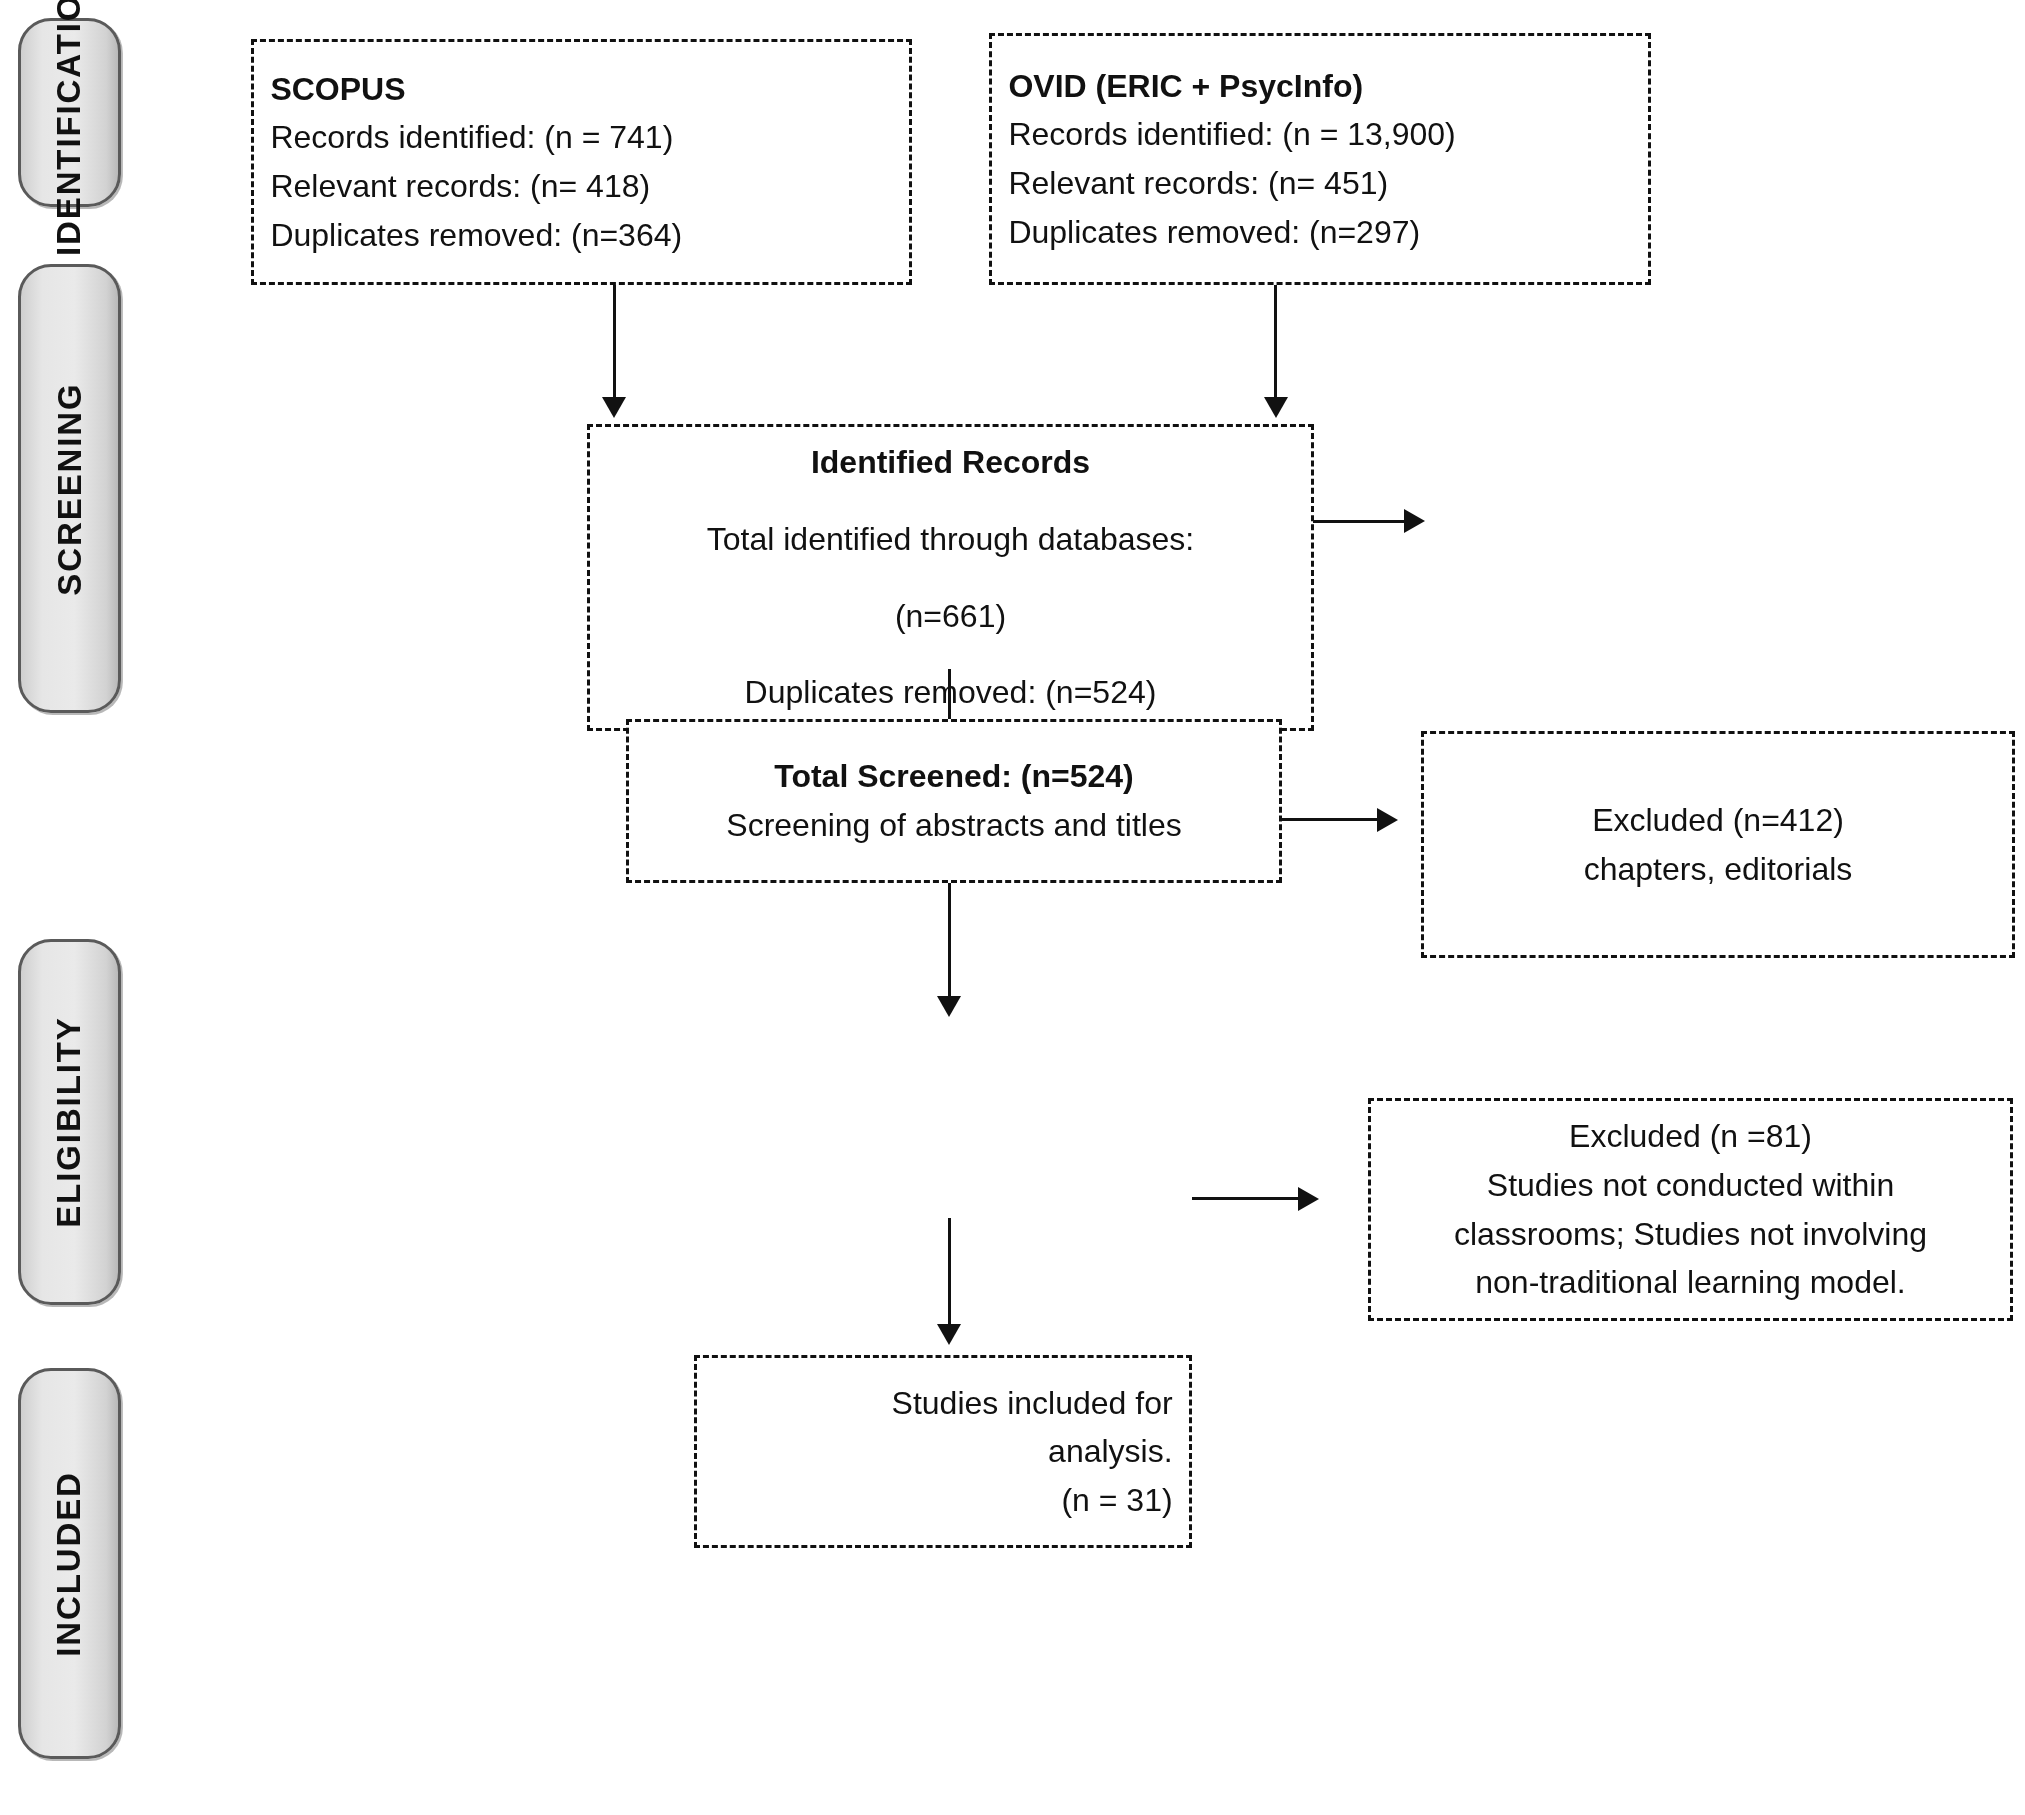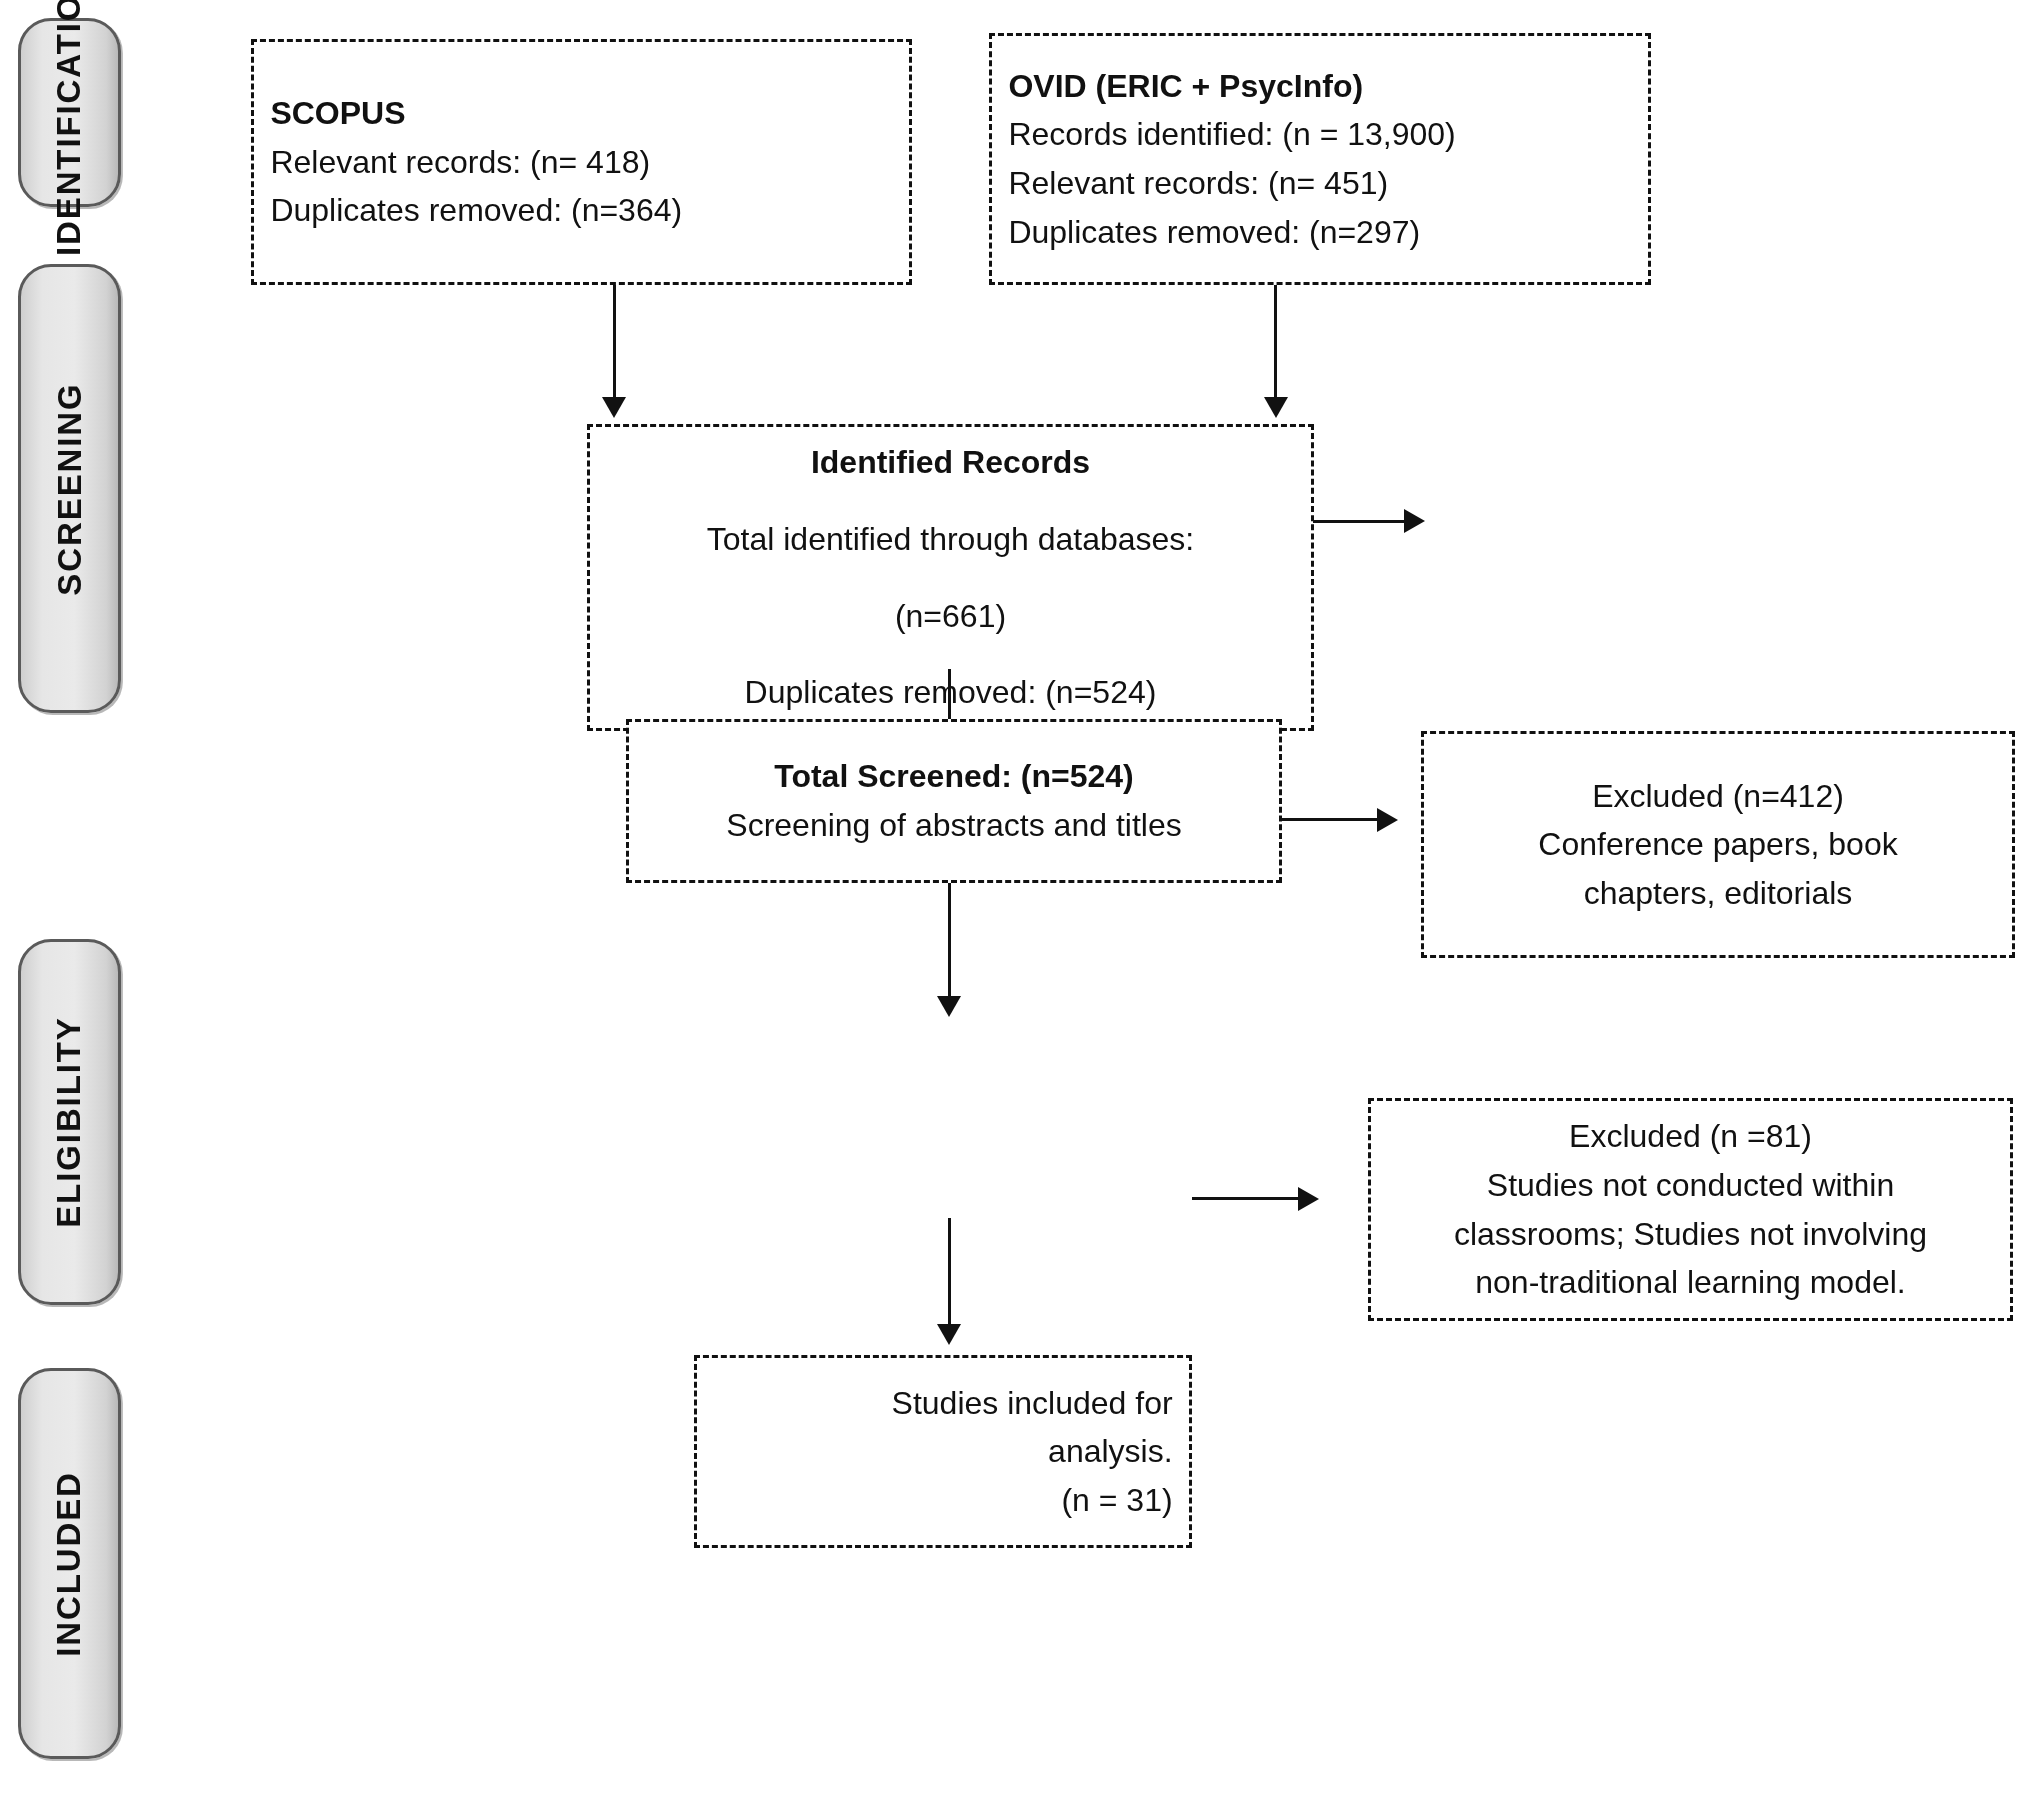--- a/index.html
+++ b/index.html
@@ -90,20 +90,21 @@
   <div class="stage-pill" style="left:17.7px;top:939px;height:366px;">
     <span class="stage-label">ELIGIBILITY</span>
   </div>
 
   <div class="stage-pill" style="left:17.7px;top:1368px;height:391px;">
     <span class="stage-label">INCLUDED</span>
   </div>
 
   <div class="flow-box align-left" style="left:251px;top:39px;width:661px;height:102px;height:auto;min-height:246px;">
     <div class="line bold center">SCOPUS</div>
+    <div class="line">Records identified: (n = 741)</div>
     <div class="line">Relevant records: (n= 418)</div>
     <div class="line">Duplicates removed: (n=364)</div>
   </div>
 
   <div class="flow-box align-left" style="left:989px;top:33px;width:662px;min-height:252px;">
     <div class="line bold center">OVID (ERIC + PsycInfo)</div>
     <div class="line">Records identified: (n = 13,900)</div>
     <div class="line">Relevant records: (n= 451)</div>
     <div class="line">Duplicates removed: (n=297)</div>
   </div>
@@ -128,21 +129,20 @@
   <div class="vline" style="left:948px;top:669px;height:63px;"></div>
   <div class="arrow-down" style="left:937px;top:724px;"></div>
 
   <div class="flow-box" style="left:626px;top:719px;width:656px;min-height:164px;">
     <div class="line bold">Total Screened: (n=524)</div>
     <div class="line">Screening of abstracts and titles</div>
   </div>
 
   <div class="flow-box" style="left:1421px;top:731px;width:594px;min-height:227px;">
     <div class="line">Excluded (n=412)</div>
-    <div class="line">Conference papers, book</div>
     <div class="line">chapters, editorials</div>
   </div>
 
   <div class="hline" style="left:1282px;top:818px;width:100px;"></div>
   <div class="arrow-right" style="left:1377px;top:808px;"></div>
 
   <div class="vline" style="left:948px;top:883px;height:120px;"></div>
   <div class="arrow-down" style="left:937px;top:996px;"></div>
 
 

